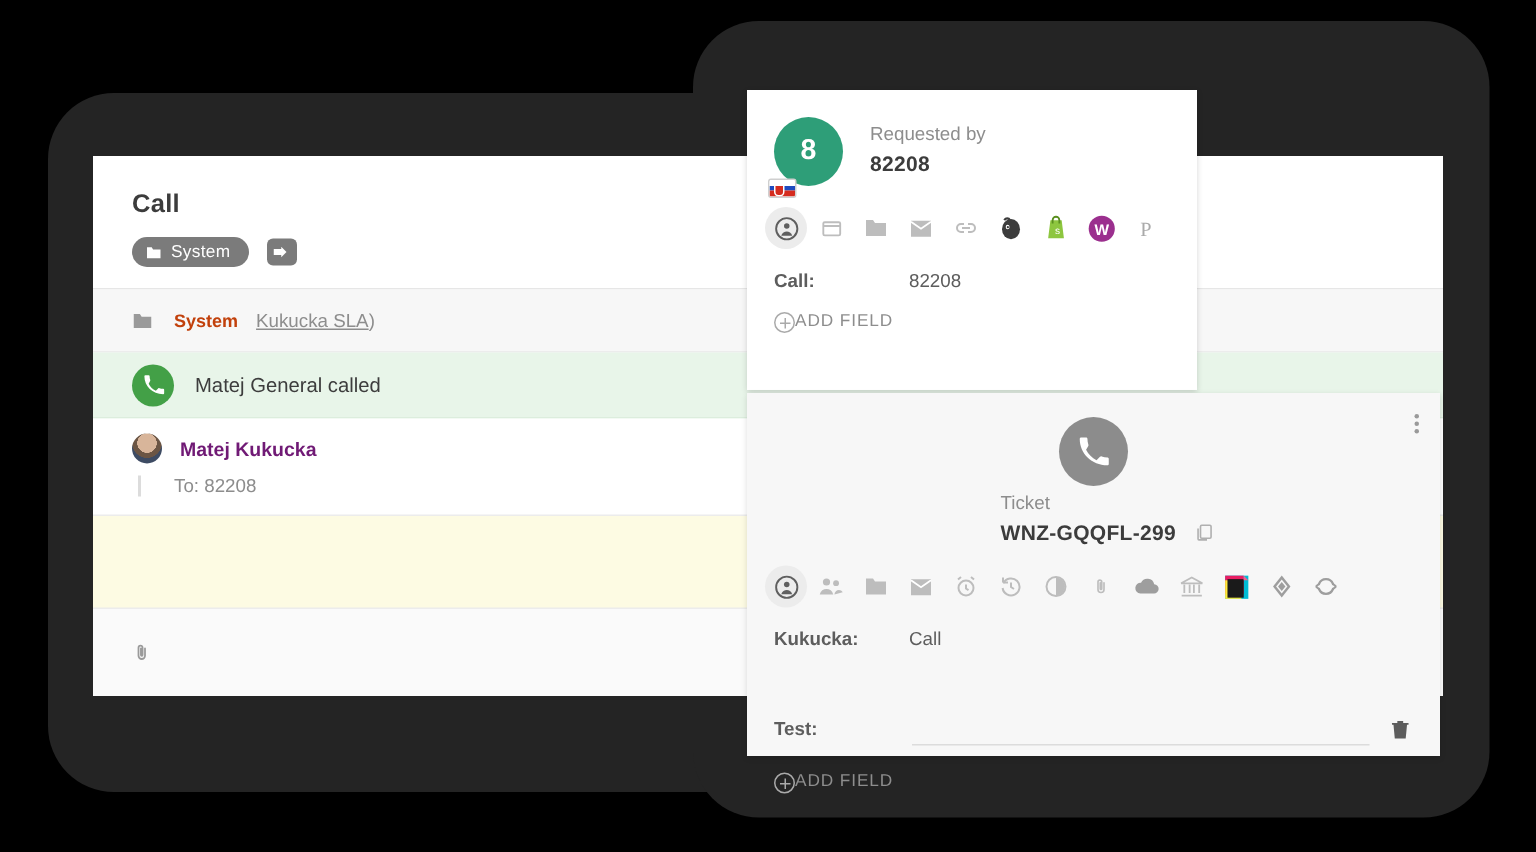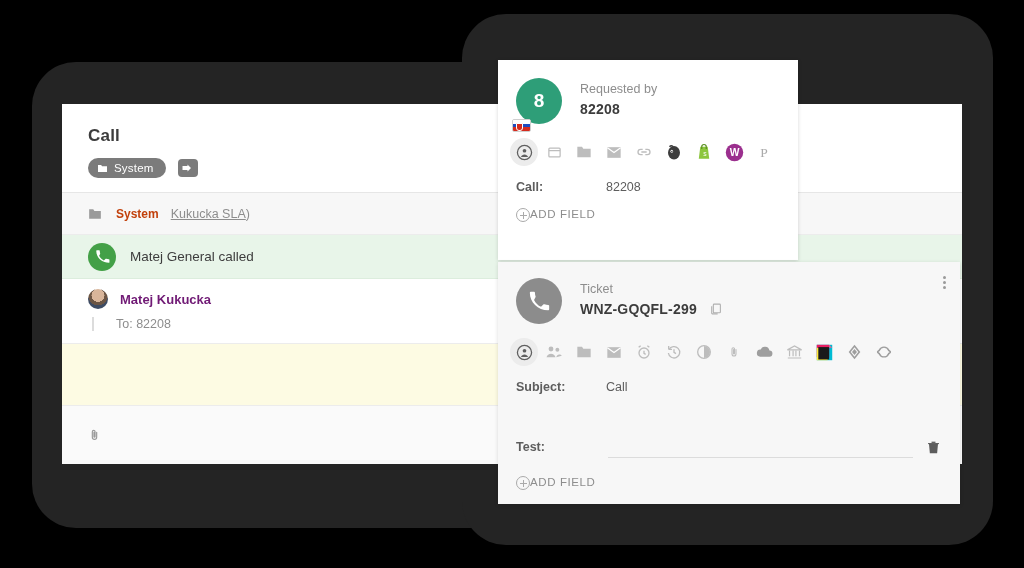--- a/index.html
+++ b/index.html
@@ -128,21 +128,21 @@
     content:""; position:absolute; background:#aaa;
   }
   .plus-circle:before { left:3px; top:6px; width:7px; height:1px; }
   .plus-circle:after  { top:3px; left:6px; height:7px; width:1px; }
 
   
   #card-ticket {
     position:absolute; left:498px; top:262px; width:462px; height:242px;
     background:#f7f7f7; box-shadow: 0 1px 4px rgba(0,0,0,.14);
   }
-  .ticket-head { display:flex; align-items:flex-start; padding: 16px 18px 0 18px; position:relative; }
+  .ticket-head { display:flex; align-items:center; padding: 16px 18px 0 18px; position:relative;flex-direction:column; }
   .ticket-avatar {
     width:46px; height:46px; border-radius:50%; background:#8c8c8c;
     display:flex; align-items:center; justify-content:center; flex:none;
   }
   .kebab { position:absolute; right:14px; top:14px; display:flex; flex-direction:column; gap:2px; }
   .kebab span { width:3px; height:3px; border-radius:50%; background:#9a9a9a; display:block; }
   .ticket-id-row { display:flex; align-items:center; gap:12px; margin-top: 5px; }
   .copy-icon { color:#b0b0b0; display:flex; }
   .input-line {
     flex:1; border-bottom: 1px solid #dcdcdc; height: 22px; margin-left: 2px;
@@ -416,21 +416,21 @@
       <div class="icon-cell">
         <svg width="16" height="16" viewBox="0 0 24 24" fill="none" stroke="#9e9e9e" stroke-width="2.2" stroke-linecap="round">
             <path d="M5 9.5a7.5 7.5 0 0 1 14 0"></path>
             <path d="M5 14.5a7.5 7.5 0 0 0 14 0"></path>
             <path d="M5 9.5l-2.5 2M19 9.5l2.5 2M5 14.5l-2.5-2M19 14.5l2.5-2"></path>
           </svg>
       </div>
     </div>
 
     <div class="field-row">
-      <span class="field-key">Subject:</span>
+      <span class="field-key">Kukucka:</span>
       <span class="field-val">Call</span>
     </div>
 
     <div class="field-row" style="margin-top:38px; align-items:center;">
       <span class="field-key">Test:</span>
       <span class="input-line"></span>
       <span class="trash-icon">
         <svg width="13" height="15" viewBox="0 0 20 22" fill="#5d5d5d">
             <path d="M3 5h14l-1.4 15H4.4z"></path>
             <path d="M7 2h6v2H7z"></path>

